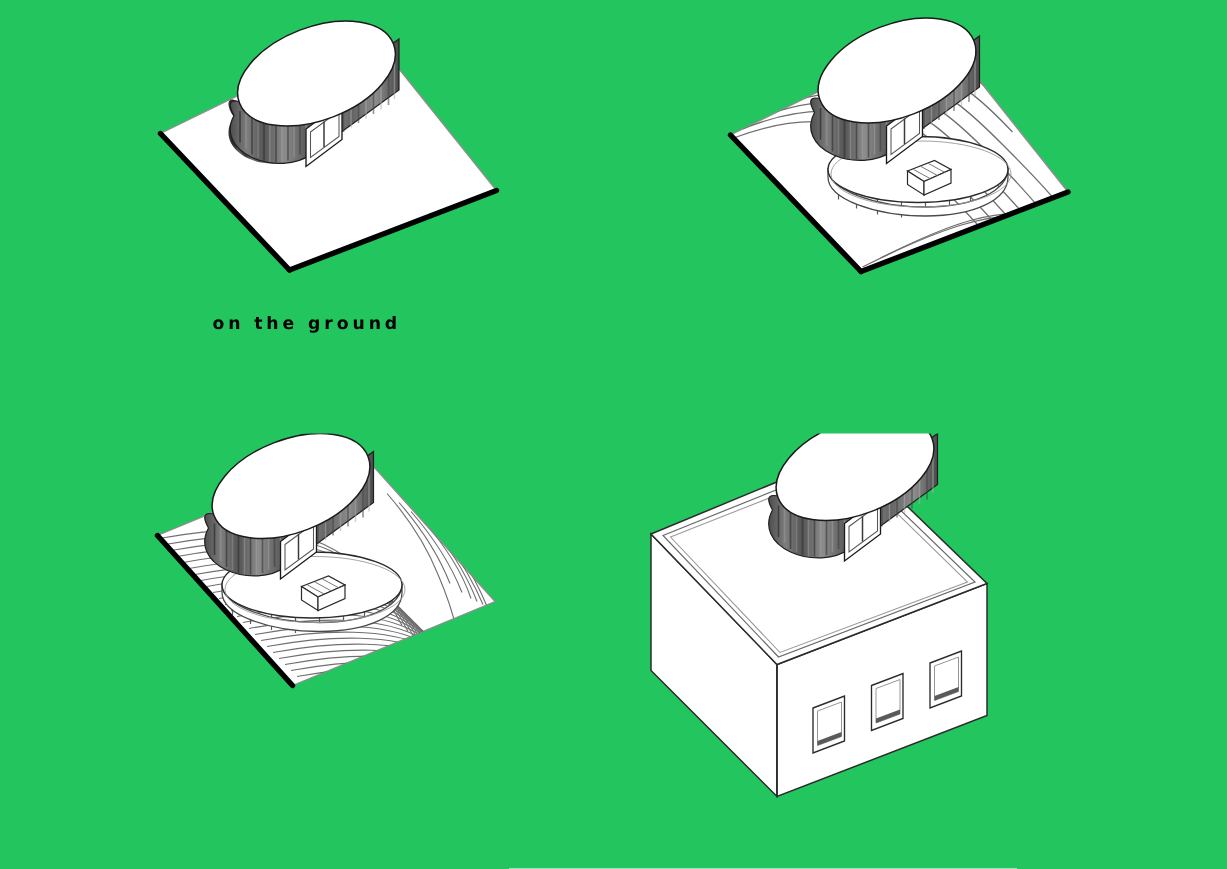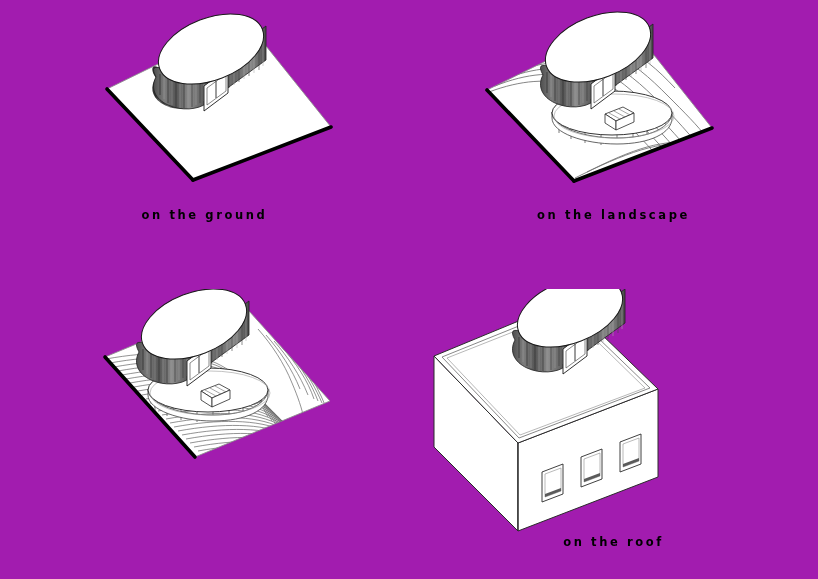--- a/index.html
+++ b/index.html
@@ -10,21 +10,21 @@
   body {
     width: 818px;
     height: 579px;
     font-family: "DejaVu Sans", sans-serif;
     overflow: hidden;
   }
   #board {
     position: relative;
     width: 818px;
     height: 579px;
-    background: #a21caf;
+    background: #22c55e;
   }
   .panel {
     position: absolute;
   }
   .panel-figure {
     position: absolute;
     left: 0;
     top: 0;
   }
   .caption {
@@ -296,21 +296,20 @@
           <path d="M263,33 L263,66" stroke="#adadad" stroke-width="1.0"></path>
         </g>
         <g>
           <polygon points="204,86 228,68 228,93 204,111" fill="#ffffff" stroke="#1a1a1a" stroke-width="0.9"></polygon>
           <polygon points="207,88 226,74 226,91 207,105" fill="#ffffff" stroke="#555555" stroke-width="0.7"></polygon>
           <path d="M216,81 L216,98" stroke="#3a3a3a" stroke-width="1.0"></path>
         </g>
         <ellipse cx="211" cy="49" rx="55" ry="31" transform="rotate(-21 211 49)" fill="#ffffff" stroke="#1a1a1a" stroke-width="1.0"></ellipse>
       </g>
     </svg>
-    <div class="caption">on the landscape</div>
   </div>
 
   <div class="panel" id="panel-river">
     <svg class="panel-figure" width="409" height="290" viewBox="0 0 409 290">
       <defs>
         <linearGradient id="wallFlat3" x1="0" y1="0" x2="1" y2="0">
           <stop offset="0.00" stop-color="#4e4e4e"></stop>
           <stop offset="0.10" stop-color="#7d7d7d"></stop>
           <stop offset="0.20" stop-color="#555555"></stop>
           <stop offset="0.32" stop-color="#8c8c8c"></stop>
@@ -522,16 +521,15 @@
           <path d="M263,33 L263,66" stroke="#adadad" stroke-width="1.0"></path>
         </g>
         <g>
           <polygon points="204,86 228,68 228,93 204,111" fill="#ffffff" stroke="#1a1a1a" stroke-width="0.9"></polygon>
           <polygon points="207,88 226,74 226,91 207,105" fill="#ffffff" stroke="#555555" stroke-width="0.7"></polygon>
           <path d="M216,81 L216,98" stroke="#3a3a3a" stroke-width="1.0"></path>
         </g>
         <ellipse cx="211" cy="49" rx="55" ry="31" transform="rotate(-21 211 49)" fill="#ffffff" stroke="#1a1a1a" stroke-width="1.0"></ellipse>
       </g>
     </svg>
-    <div class="caption">on the roof</div>
   </div>
 
 </div>
 
 </body></html>

